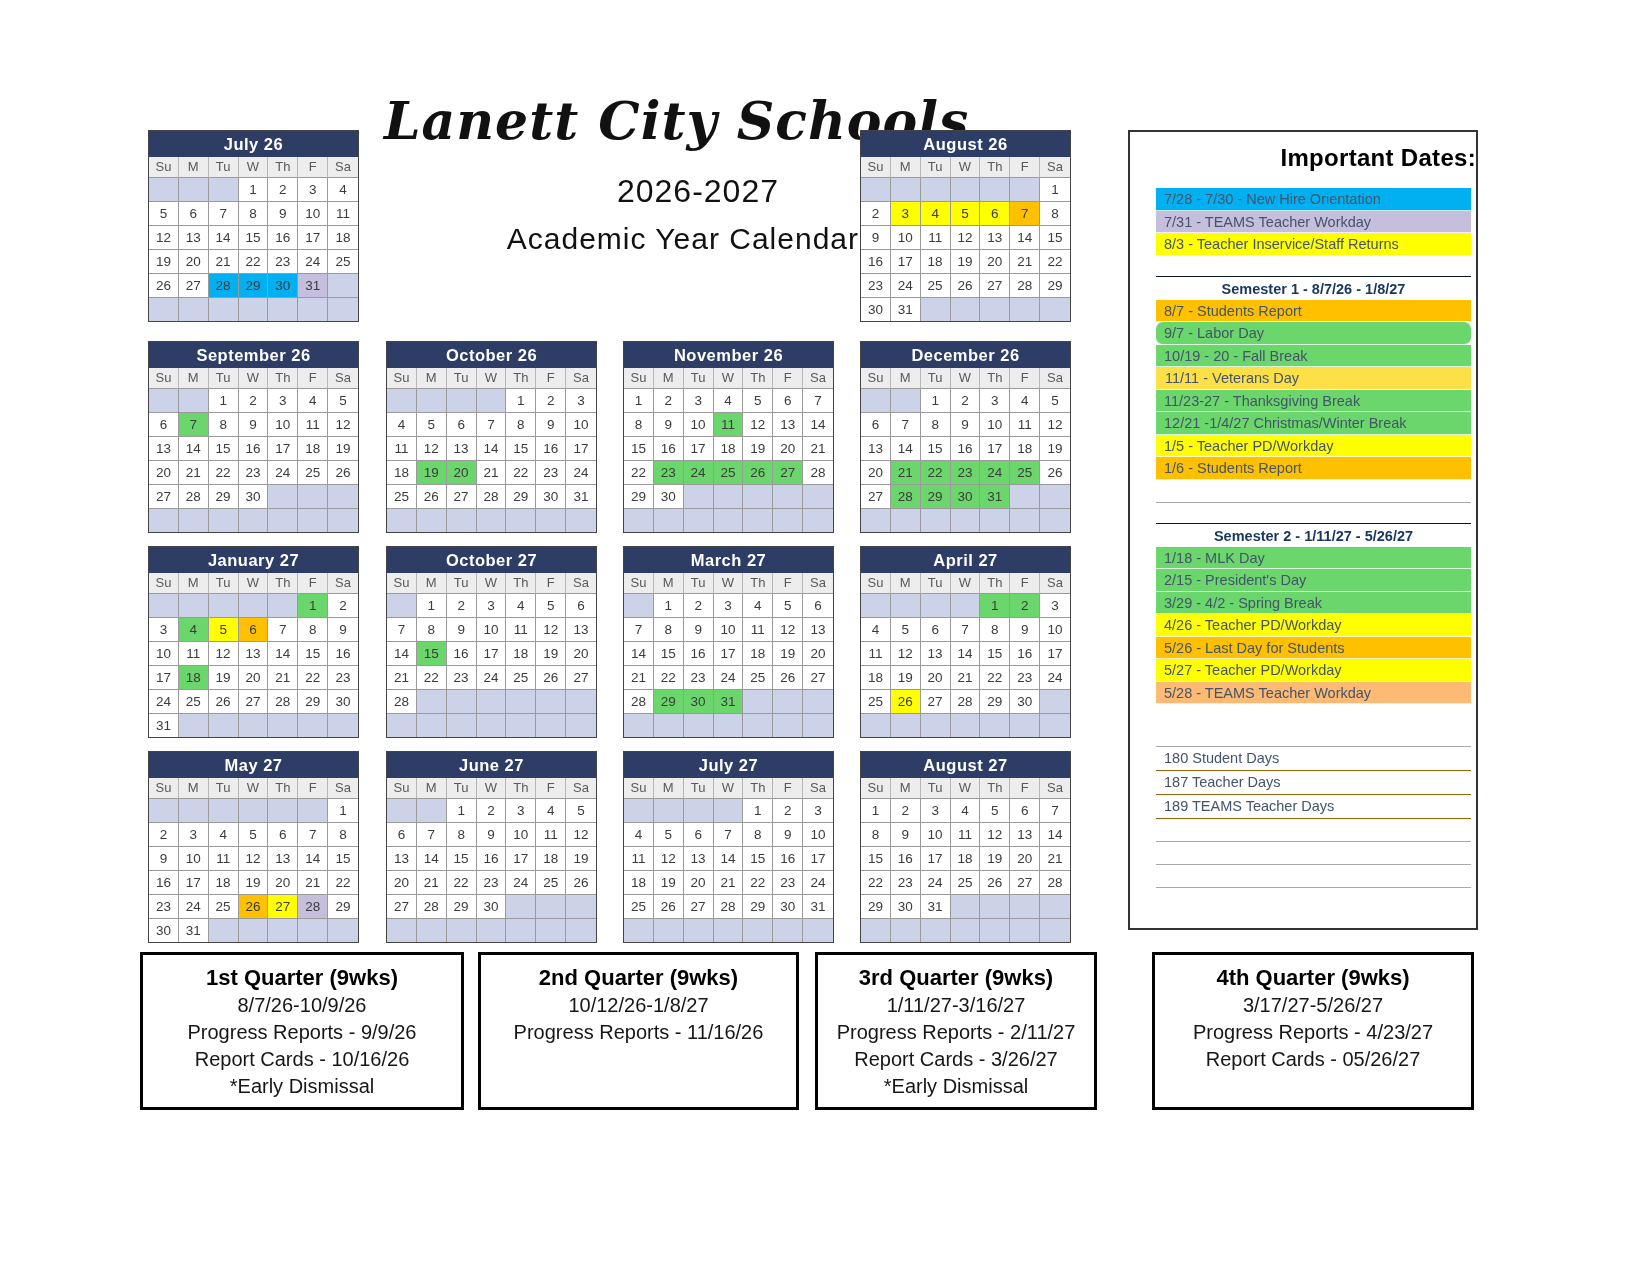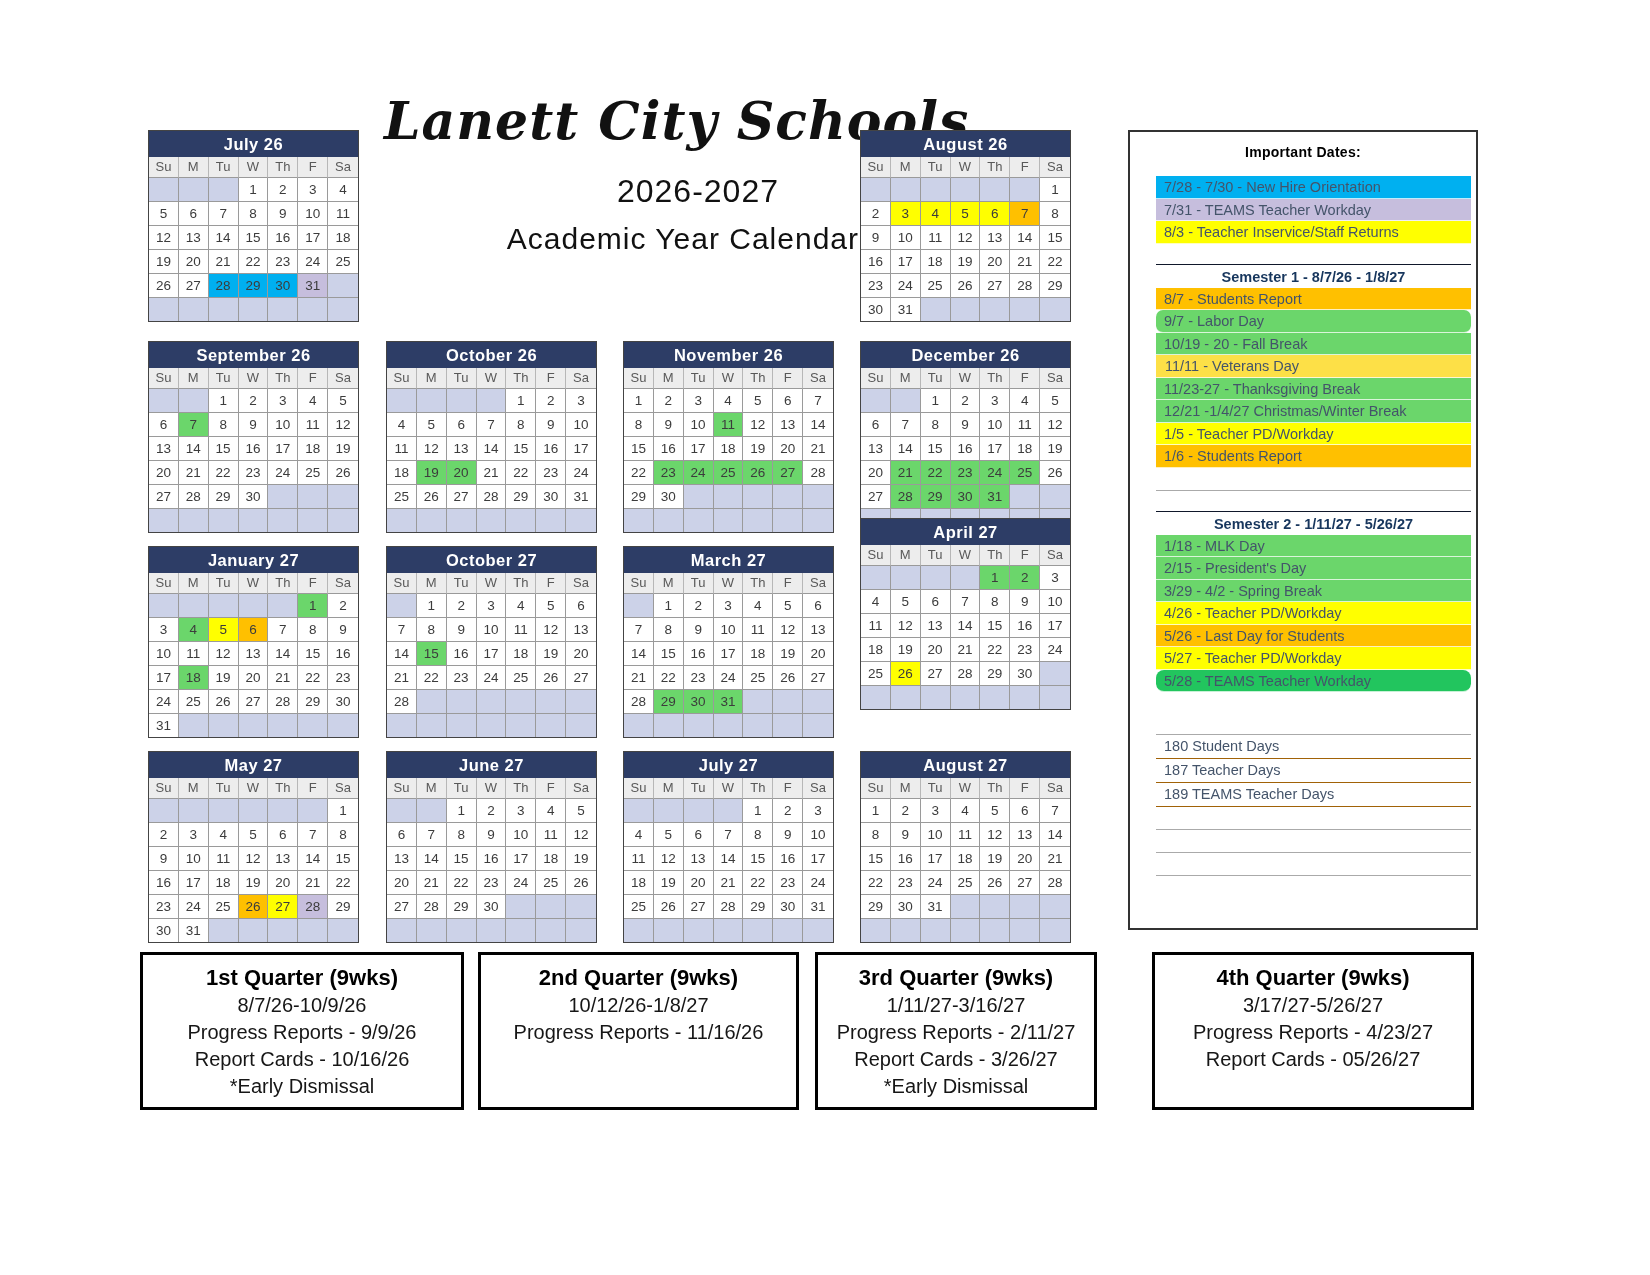--- a/index.html
+++ b/index.html
@@ -18,26 +18,26 @@
   .dow-cell{height:20px;line-height:20px;background:#ededed;color:#595959;font-size:13px;text-align:center;border-right:1px solid #b7b7b7;border-bottom:1px solid #9a9a9a;}
   .dow-cell:last-child{border-right:none;}
   .day-cell{height:23px;line-height:23px;font-size:13.5px;color:#3c3c3c;text-align:center;background:#fff;border-right:1px solid #9a9a9a;border-bottom:1px solid #9a9a9a;}
   .day-cell:last-child{border-right:none;}
   .week-row:last-child .day-cell{border-bottom:none;}
   .day-cell.empty{background:#ccd2e8;}
 
   
   .m0{left:148px;top:130px}.m1{left:860px;top:130px}
   .m2{left:148px;top:341px}.m3{left:386px;top:341px}.m4{left:623px;top:341px}.m5{left:860px;top:341px}
-  .m6{left:148px;top:546px}.m7{left:386px;top:546px}.m8{left:623px;top:546px}.m9{left:860px;top:518px}
+  .m6{left:148px;top:546px}.m7{left:386px;top:546px}.m8{left:623px;top:546px}.m9{left:860px;top:546px}
   .m10{left:148px;top:751px}.m11{left:386px;top:751px}.m12{left:623px;top:751px}.m13{left:860px;top:751px}
 
   
   .panel{position:absolute;left:1128px;top:130px;width:350px;height:800px;border:2px solid #333;background:#fff;box-sizing:border-box;padding-top:12px;}
-  .panel-title{text-align:center;font-weight:bold;font-size:14px;color:#000;letter-spacing:.3px;}
+  .panel-title{text-align:right;font-weight:bold;font-size:24px;color:#000;letter-spacing:.3px;}
   .panel-body{margin:16px 5px 0 26px;}
   .bar{height:22.5px;line-height:22.5px;font-size:14.5px;color:#44546a;padding-left:8px;border-bottom:1px solid rgba(255,255,255,.75);box-sizing:border-box;white-space:nowrap;overflow:hidden;}
   .group-header{text-align:center;font-weight:bold;font-size:14.5px;color:#17365d;border-top:1px solid #0f172a;padding:4px 0 3px 0;margin-top:20px;white-space:nowrap;}
   .ruled-line{height:22px;border-bottom:1px solid #aaa;}
   .totals-block{margin-top:20px;}
   .total-row{height:23px;line-height:23px;font-size:14.5px;color:#44546a;padding-left:8px;border-bottom:1px solid #a16207;}
 
   
   .quarter{position:absolute;top:952px;height:158px;border:3px solid #000;background:#fff;box-sizing:border-box;text-align:center;padding-top:10px;}
   .q0{left:140px;width:324px}.q1{left:478px;width:321px}.q2{left:815px;width:282px}.q3{left:1152px;width:322px}
@@ -996,21 +996,21 @@
       <div class="bar" style="background: rgb(255, 255, 0);">1/5 -  Teacher PD/Workday</div>
       <div class="bar" style="background: rgb(255, 192, 0);">1/6 -  Students Report</div>
       <div class="ruled-line"></div>
       <div class="group-header">Semester 2 - 1/11/27 - 5/26/27</div>
       <div class="bar" style="background: rgb(107, 214, 107);">1/18 -  MLK Day</div>
       <div class="bar" style="background: rgb(107, 214, 107);">2/15 - President's Day</div>
       <div class="bar" style="background: rgb(107, 214, 107);">3/29 - 4/2 - Spring Break</div>
       <div class="bar" style="background: rgb(255, 255, 0);">4/26 - Teacher PD/Workday</div>
       <div class="bar" style="background: rgb(255, 192, 0);">5/26 - Last Day for Students</div>
       <div class="bar" style="background: rgb(255, 255, 0);">5/27 - Teacher PD/Workday</div>
-      <div class="bar" style="background: #22c55e; border-radius: 8px;">5/28 -  TEAMS Teacher Workday</div>
+      <div class="bar" style="background: #fdba74;">5/28 -  TEAMS Teacher Workday</div>
       <div class="totals-block">
         <div class="ruled-line"></div>
         <div class="total-row">180 Student Days</div>
         <div class="total-row">187 Teacher Days</div>
         <div class="total-row">189 TEAMS Teacher Days</div>
         <div class="ruled-line"></div>
         <div class="ruled-line"></div>
         <div class="ruled-line"></div>
       </div>
     </div>

